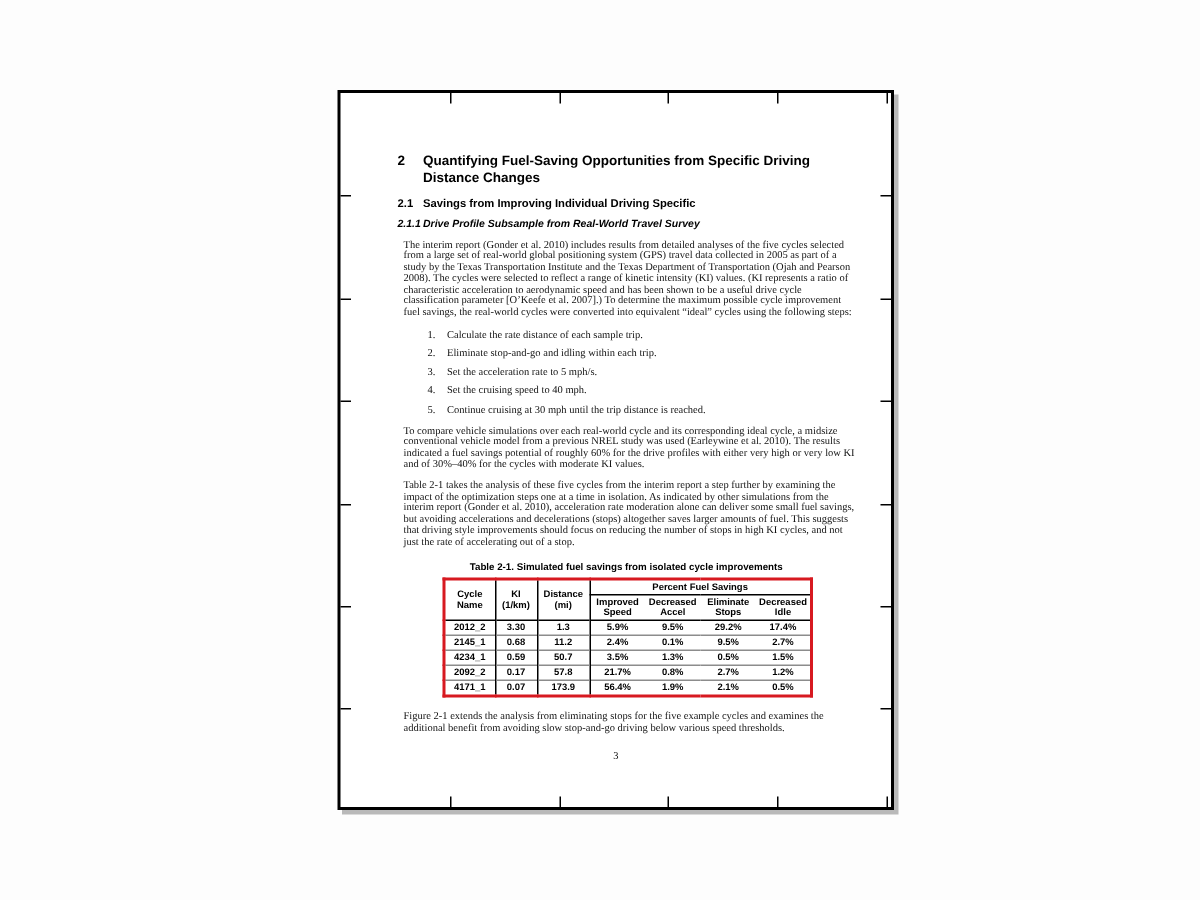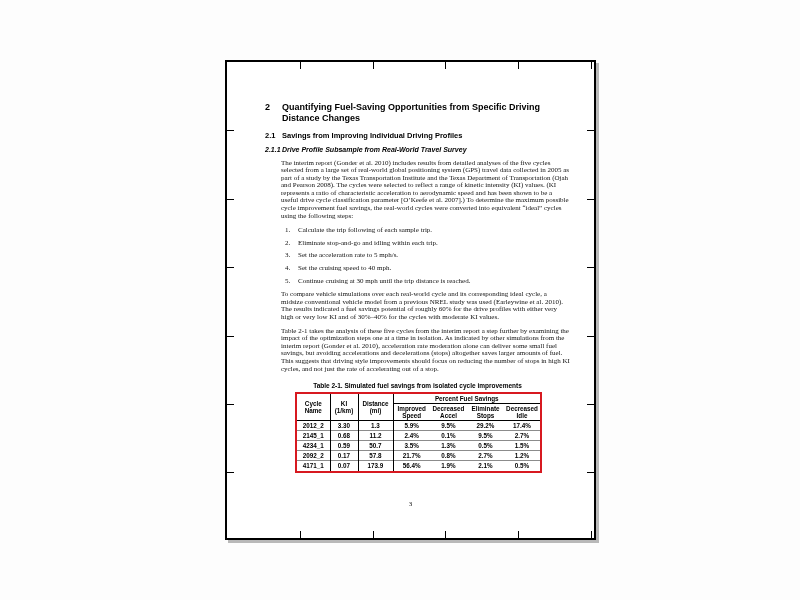--- a/index.html
+++ b/index.html
@@ -21,21 +21,21 @@
   .content{position:absolute;left:38px;right:24px;top:40px;}
   .h1{display:flex;margin:0;font-family:"Liberation Sans",sans-serif;
       font-size:9px;line-height:10.5px;font-weight:bold;color:#000;}
   .h1 .num{width:17px;flex:0 0 17px;}
   .h2{display:flex;margin:9px 0 0 0;font-family:"Liberation Sans",sans-serif;
       font-size:7.5px;line-height:8.5px;font-weight:bold;color:#000;}
   .h2 .num{width:17px;flex:0 0 17px;}
   .h3{display:flex;margin:5px 0 0 0;font-family:"Liberation Sans",sans-serif;
       font-size:7px;line-height:8px;font-weight:bold;font-style:italic;color:#000;}
   .h3 .num{width:17px;flex:0 0 17px;}
-  .para{font-size:7px;line-height:7.6px;margin:6px 0 0 16px;}
+  .para{font-size:7px;line-height:7.6px;margin:6px 0 0 4px;}
   .steps{margin:7px 0 0 20px;}
   .step{display:flex;margin-top:5px;font-size:7px;line-height:7.6px;}
   .step .n{width:13px;flex:0 0 13px;}
   .tablewrap{width:245px;margin:9px auto 0 auto;}
   .tcaption{font-family:"Liberation Sans",sans-serif;font-size:6.5px;line-height:8px;
       font-weight:bold;text-align:center;color:#000;margin-bottom:2px;}
   table.fuel{width:245px;border-collapse:collapse;table-layout:fixed;
       font-family:"Liberation Sans",sans-serif;}
   table.fuel th,table.fuel td{
       font-size:6.3px;line-height:1.12;font-weight:bold;text-align:center;
@@ -56,34 +56,34 @@
 
     <div class="content">
 
       <h1 class="h1">
         <span class="num">2</span>
         <span>Quantifying Fuel-Saving Opportunities from Specific Driving Distance Changes</span>
       </h1>
 
       <h2 class="h2">
         <span class="num">2.1</span>
-        <span>Savings from Improving Individual Driving Profiles</span>
+        <span>Savings from Improving Individual Driving Specific</span>
       </h2>
 
       <h3 class="h3">
         <span class="num">2.1.1</span>
         <span>Drive Profile Subsample from Real-World Travel Survey</span>
       </h3>
 
       <p class="para">The interim report (Gonder et al. 2010) includes results from detailed analyses of the five cycles selected from a large set of real-world global positioning system (GPS) travel data collected in 2005 as part of a study by the Texas Transportation Institute and the Texas Department of Transportation (Ojah and Pearson 2008). The cycles were selected to reflect a range of kinetic intensity (KI) values. (KI represents a ratio of characteristic acceleration to aerodynamic speed and has been shown to be a useful drive cycle classification parameter [O’Keefe et al. 2007].) To determine the maximum possible cycle improvement fuel savings, the real-world cycles were converted into equivalent “ideal” cycles using the following steps:</p>
 
       <div class="steps">
           <div class="step">
             <span class="n">1.</span>
-            <span>Calculate the trip following of each sample trip.</span>
+            <span>Calculate the rate distance of each sample trip.</span>
           </div>
           <div class="step">
             <span class="n">2.</span>
             <span>Eliminate stop-and-go and idling within each trip.</span>
           </div>
           <div class="step">
             <span class="n">3.</span>
             <span>Set the acceleration rate to 5 mph/s.</span>
           </div>
           <div class="step">
@@ -169,20 +169,21 @@
                 <td class="c2">173.9</td>
                 <td class="c3">56.4%</td>
                 <td class="c4">1.9%</td>
                 <td class="c5">2.1%</td>
                 <td class="c6">0.5%</td>
               </tr>
             </tbody>
         </table>
       </div>
 
+      <p class="para" style="margin-top:9px">Figure 2-1 extends the analysis from eliminating stops for the five example cycles and examines the additional benefit from avoiding slow stop-and-go driving below various speed thresholds.</p>
 
     </div>
 
     <div class="pageno">3</div>
   <div class="tick t" style="left: 73px;"></div>
       <div class="tick b" style="left: 73px;"></div>
       <div class="tick t" style="left: 146px;"></div>
       <div class="tick b" style="left: 146px;"></div>
       <div class="tick t" style="left: 218px;"></div>
       <div class="tick b" style="left: 218px;"></div>

